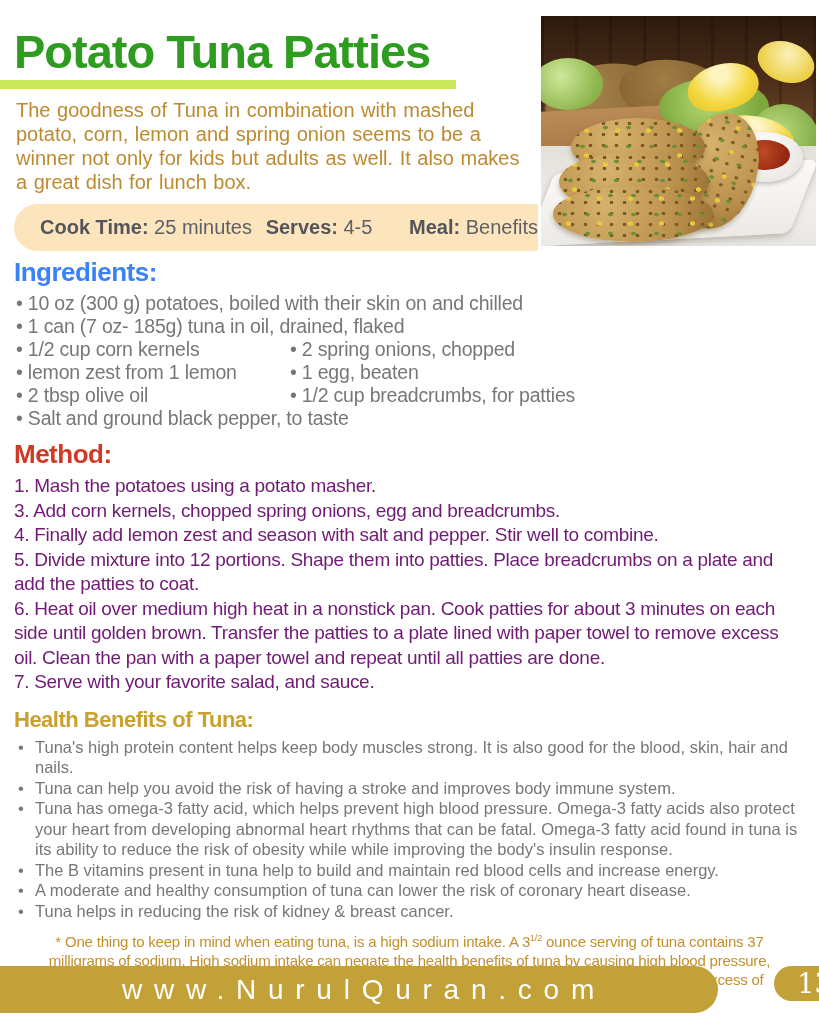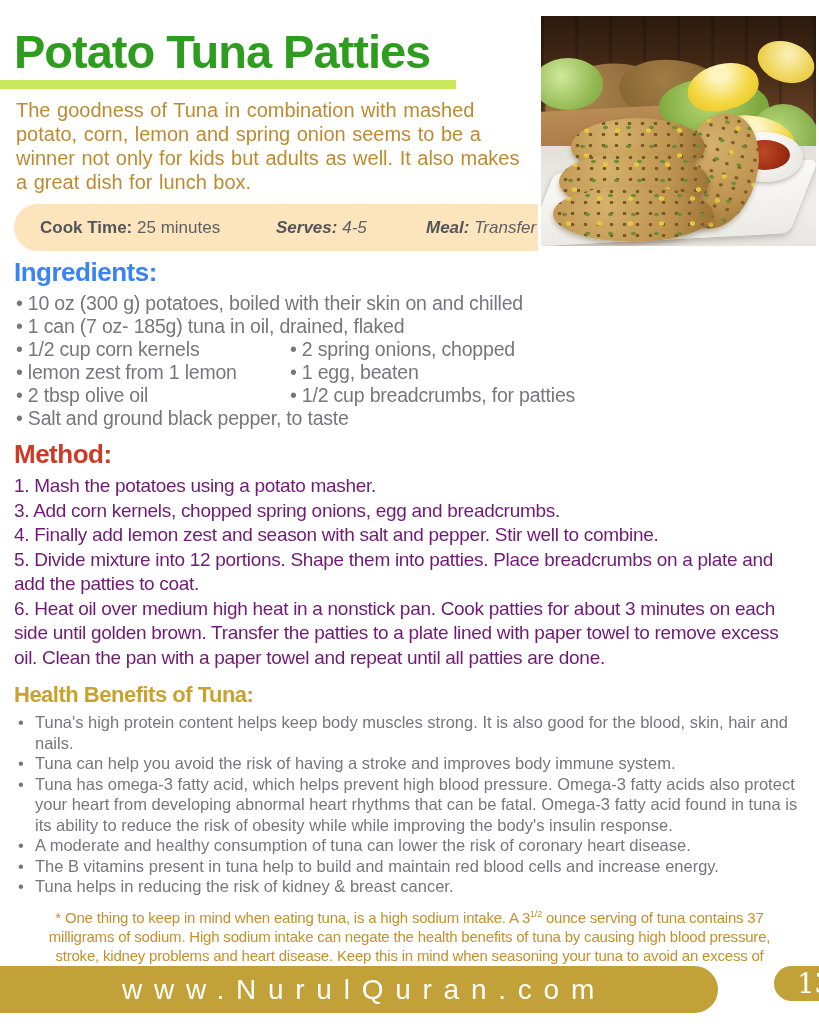--- a/index.html
+++ b/index.html
@@ -18,24 +18,24 @@
   .title-underline { margin-top:4px; width:456px; height:9px; background:#C9E85C; }
   .intro {
     margin:9px 0 0 16px; width:521px;
     font-size:20px; line-height:24px; color:#BE8A2F; word-spacing:1px;
   }
   
   .meta-bar {
     margin:10px 0 0 14px; width:524px; height:47px;
     background:#FCE4BD; border-radius:24px 0 0 24px;
     display:flex; align-items:center; padding-left:26px;
-    font-size:17px; color:#5E6065;
+    font-size:20px; color:#5E6065;
   }
   .meta-group { white-space:nowrap; }
-  .meta-group + .meta-group { margin-left:0;font-style:italic; }
+  .meta-group + .meta-group { margin-left:0; }
   .meta-g1 { width:236px; }
   .meta-g2 { width:150px; }
   .meta-label { font-weight:700; color:#54555A; }
   
   .photo {
     position:absolute; top:12px; left:541px; width:275px; height:230px;
     overflow:hidden; background:#ece9e4;
   }
   .ph-wood {
     position:absolute; top:0; left:0; right:0; height:112px;
@@ -135,21 +135,21 @@
     <div class="meta-group meta-g1">
       <span class="meta-label">Cook Time:</span>
       <span>25 minutes</span>
     </div>
     <div class="meta-group meta-g2">
       <span class="meta-label">Serves:</span>
       <span>4-5</span>
     </div>
     <div class="meta-group">
       <span class="meta-label">Meal:</span>
-      <span>Transfer</span>
+      <span>Benefits</span>
     </div>
   </div>
 
   <div class="photo">
     <div class="ph-wood"></div>
     <div class="blob ph-patty-back1"></div>
     <div class="blob ph-patty-back2"></div>
     <div class="blob ph-board"></div>
     <div class="blob ph-lettuce-a"></div>
     <div class="blob ph-lettuce-b"></div>
@@ -197,30 +197,31 @@
     </div>
 
   <h2 class="section-heading h-red">Method:</h2>
   <div class="method-list">
 
   <p>1. Mash the potatoes using a potato masher.</p>
       <p>3. Add corn kernels, chopped spring onions, egg and breadcrumbs.</p>
       <p>4. Finally add lemon zest and season with salt and pepper. Stir well to combine.</p>
       <p>5. Divide mixture into 12 portions. Shape them into patties. Place breadcrumbs on a plate and add the patties to coat.</p>
       <p>6. Heat oil over medium high heat in a nonstick pan. Cook patties for about 3 minutes on each side until golden brown. Transfer the patties to a plate lined with paper towel to remove excess oil. Clean the pan with a paper towel and repeat until all patties are done.</p>
+      <p>7. Serve with your favorite salad, and sauce.</p>
     </div>
 
   <h2 class="section-heading h-gold">Health Benefits of Tuna:</h2>
   <div class="health-list">
 
   <p class="health-item">Tuna's high protein content helps keep body muscles strong. It is also good for the blood, skin, hair and nails.</p>
       <p class="health-item">Tuna can help you avoid the risk of having a stroke and improves body immune system.</p>
       <p class="health-item">Tuna has omega-3 fatty acid, which helps prevent high blood pressure. Omega-3 fatty acids also protect your heart from developing abnormal heart rhythms that can be fatal. Omega-3 fatty acid found in tuna is its ability to reduce the risk of obesity while while improving the body's insulin response.</p>
+      <p class="health-item">The B vitamins present in tuna help to build and maintain red blood cells and increase energy.</p>
       <p class="health-item">A moderate and healthy consumption of tuna can lower the risk of coronary heart disease.</p>
-      <p class="health-item">The B vitamins present in tuna help to build and maintain red blood cells and increase energy.</p>
       <p class="health-item">Tuna helps in reducing the risk of kidney &amp; breast cancer.</p>
     </div>
 
   <p class="footnote"><span>* One thing to keep in mind when eating tuna, is a high sodium intake. A 3</span><sup>1/2</sup><span> ounce serving of tuna contains 37 milligrams of sodium. High sodium intake can negate the health benefits of tuna by causing high blood pressure, stroke, kidney problems and heart disease. Keep this in mind when seasoning your tuna to avoid an excess of sodium intake.</span></p>
 
   <div class="footer-bar">
     <a class="footer-url" href="#">www.NurulQuran.com</a>
   </div>
   <div class="page-pill">
     <span>13</span>

